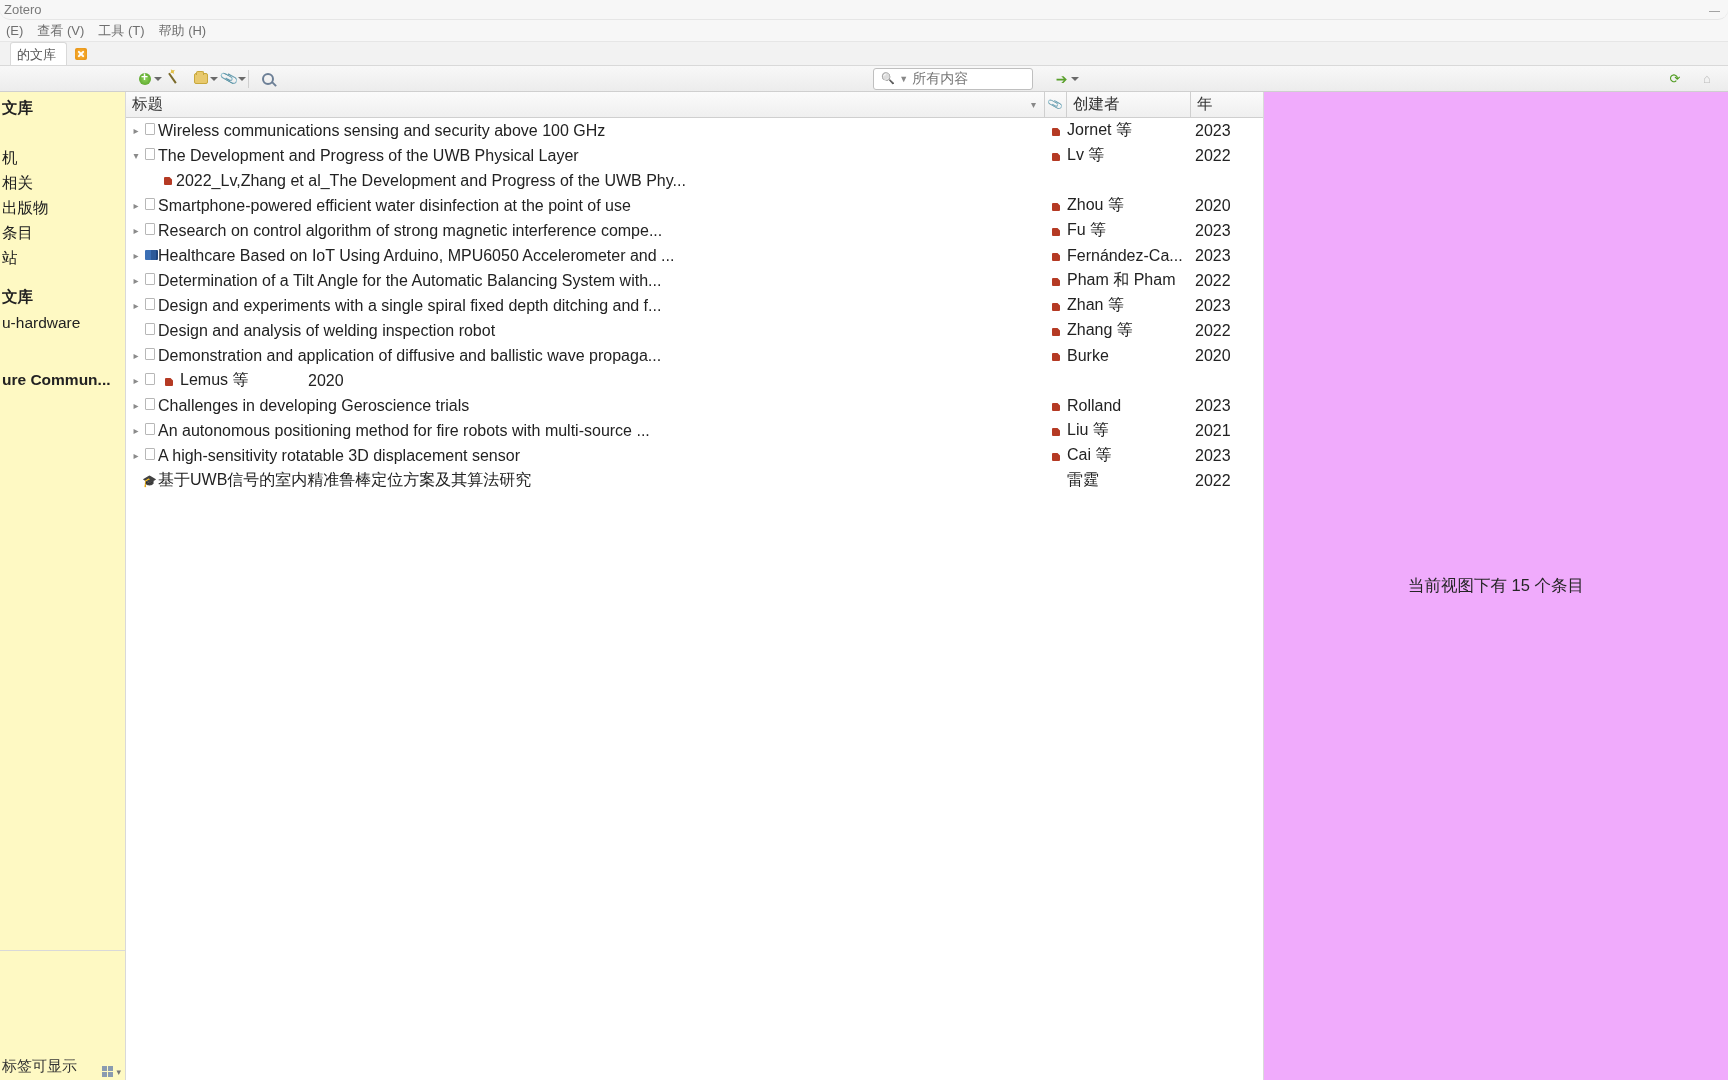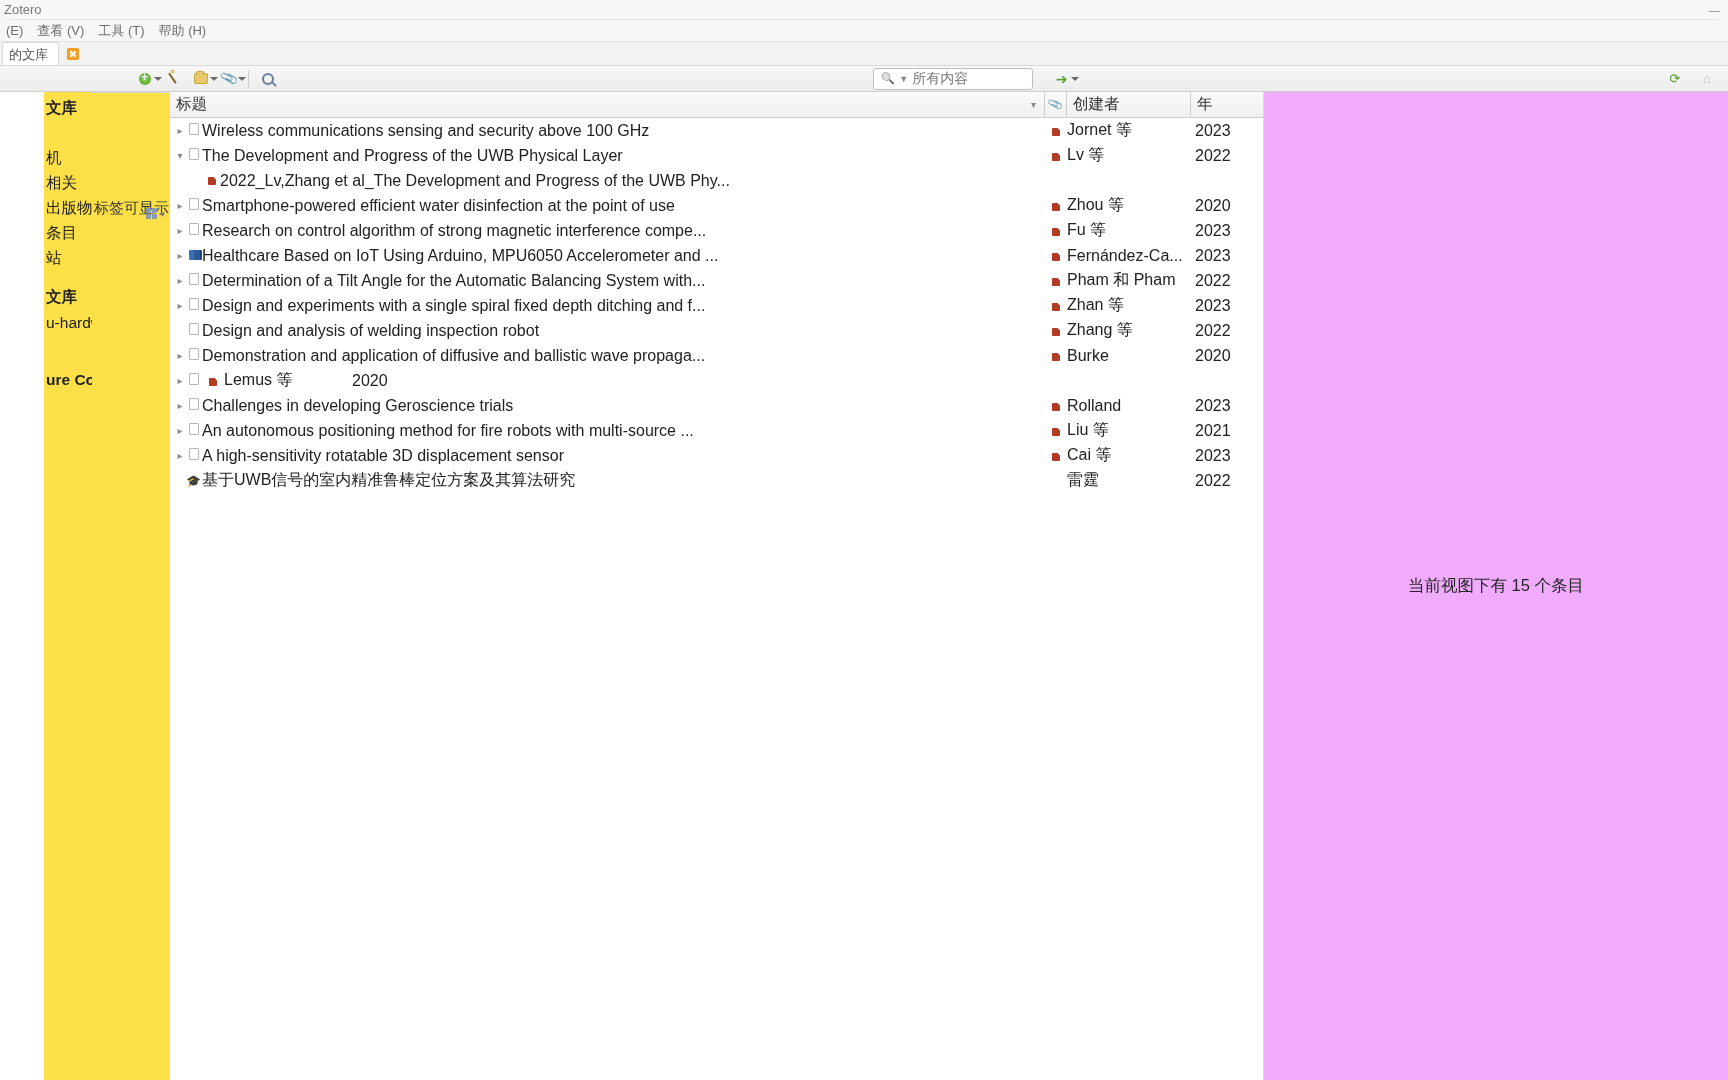--- a/index.html
+++ b/index.html
@@ -49,21 +49,21 @@
     font-size:13px;
     border-bottom:1px solid #e6e6e6;
   }
   .menubar .mitem { cursor:default; }
   
   .tabbar {
     height:24px;
     background: var(--bg-toolbar);
     border-bottom:1px solid var(--border-gray);
     display:flex; align-items:flex-end;
-    padding-left:2px;
+    padding-left:10px;
   }
   .tab {
     height:23px;
     padding:2px 10px 0 6px;
     background:#fff;
     border:1px solid var(--border-gray);
     border-bottom:none;
     border-top-left-radius:3px;
     border-top-right-radius:3px;
     font-size:13px;
@@ -138,23 +138,22 @@
   .org-icon{ color:#bdbdbd; font-size:13px;}
   
   .workspace{
     display:flex;
     height: calc(100% - 20px - 22px - 24px - 26px);
     background:#fff;
   }
   .leftpane{
     width:126px; min-width:126px;
     border-right:1px solid var(--border-gray);
-    display:flex; flex-direction:row;
-    background:#fde047;
-    margin-left:44px;
+    display:flex; flex-direction:column;
+    background:#fef9c3;
   }
   .tree{
     flex:1; overflow:hidden;
     font-size:15.5px;
     padding-top:4px;
   }
   .tree .trow{
     height:25px; display:flex; align-items:center;
     padding-left:2px;
     white-space:nowrap; overflow:hidden; text-overflow:ellipsis;

